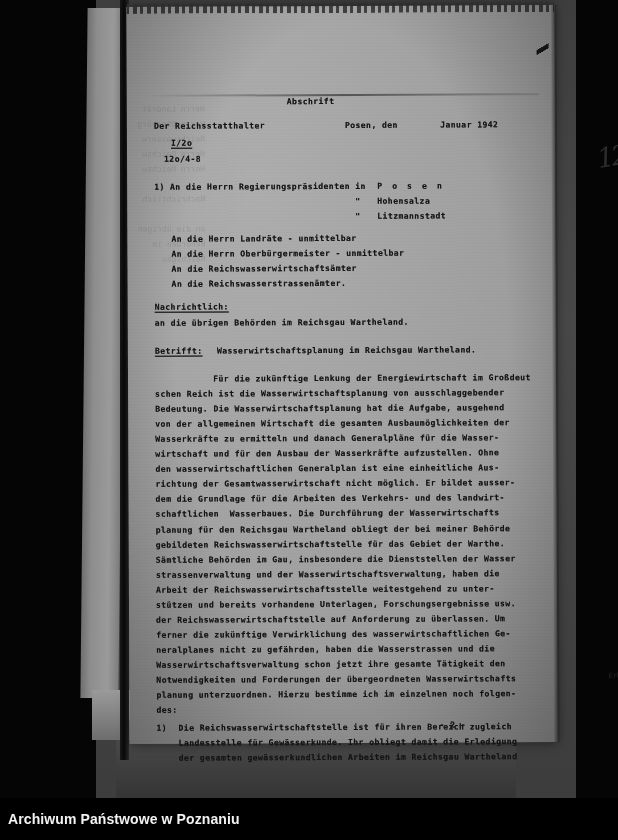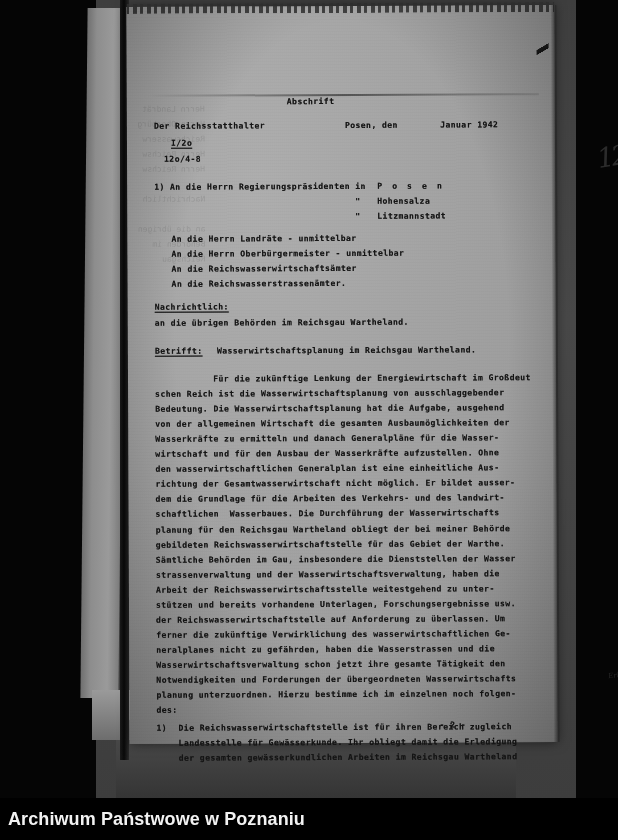--- a/index.html
+++ b/index.html
@@ -108,21 +108,21 @@
     left:479px;top:666px;font-size:7px;transform:rotate(-6deg);opacity:.62;
   }
 
   
   .watermark{
     position:absolute;left:0;bottom:0;width:618px;height:42px;
     background:#000;display:flex;align-items:center;
   }
   .watermark span{
     color:#f2f2f2;font-family:"Liberation Sans",sans-serif;
-    font-size:18px;font-weight:bold;padding-left:8px;letter-spacing:.1px;
+    font-size:14px;font-weight:bold;padding-left:8px;letter-spacing:.1px;
   }
 </style>
 </head>
 <body>
 
 <div id="scan">
 
   <div class="backing"></div>
   <div class="backing-lower"></div>
   <div class="binding-strip"></div>

